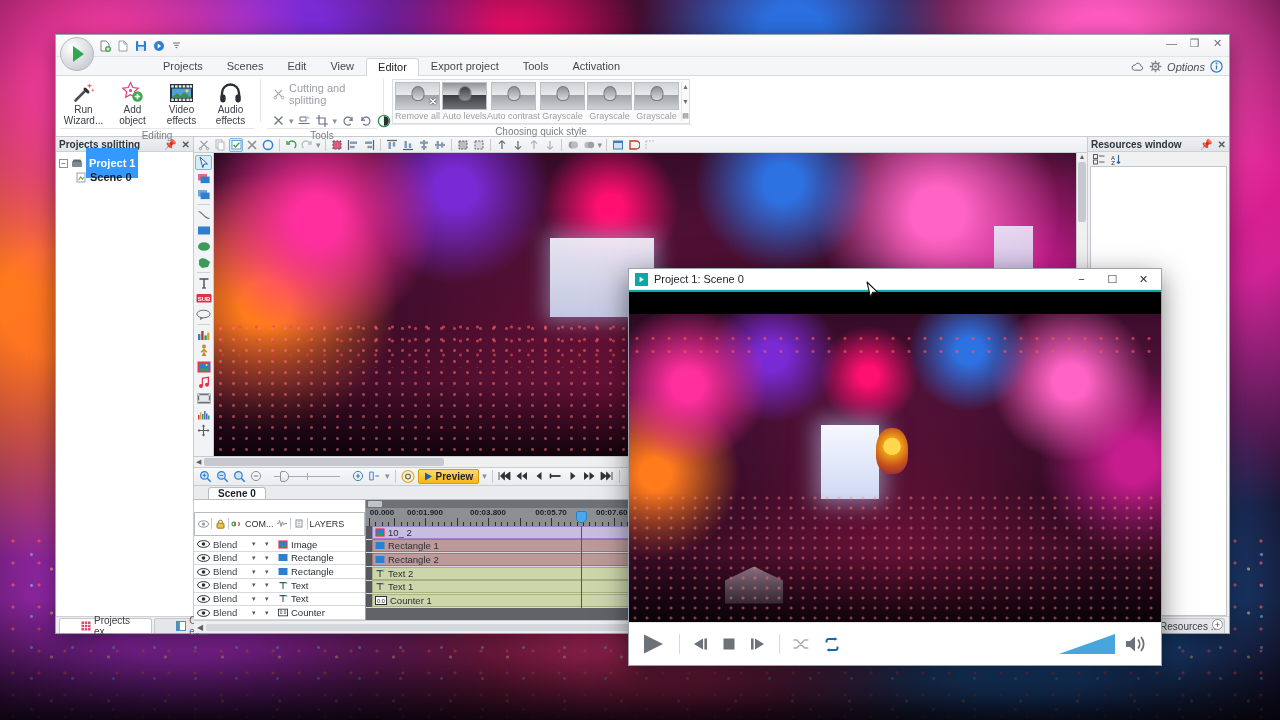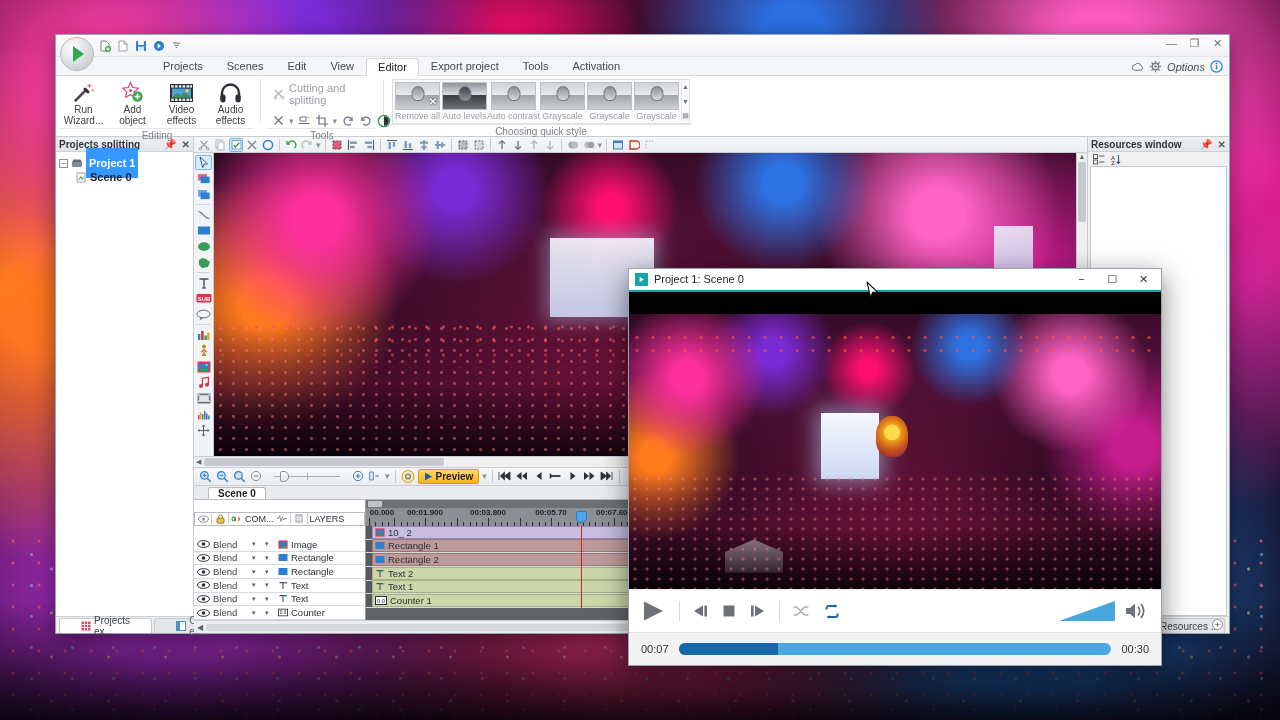--- a/index.html
+++ b/index.html
@@ -289,21 +289,21 @@
   .tl-tab {
     background:#fff; border:1px solid #b9bcc1; border-bottom:none; border-radius:3px 3px 0 0;
     padding:0 9px; font-size:10px; font-weight:bold; color:#1b1e22; height:12px; line-height:11px;
   }
   .tl-grid { display:flex; border-top:1px solid #b9bcc1; }
   .tl-left { width:172px; flex:0 0 auto; background:#fff; border-right:1px solid #9aa0a8; }
   .tl-right { flex:1; min-width:0; background:#606468; position:relative; overflow:hidden; }
 
   .tl-head-left { height:26px; background:#fff; }
   .tl-colhdr {
-    height:14px; display:flex; align-items:center; gap:2px; padding:0 2px;
+    height:24px; display:flex; align-items:center; gap:2px; padding:0 2px;
     border:1px solid #b9bcc1; background:#fff; font-size:9px; color:#2b3036; margin-top:12px;
   }
   .tl-colhdr .ch { width:12px; height:11px; display:flex; align-items:center; justify-content:center; }
   .tl-colhdr .vsep { width:1px; height:11px; background:#c6c9ce; }
 
   .tl-ruler { height:26px; background:#8c9094; position:relative; }
   .tl-ruler .scrollstrip {
     position:absolute; left:0; right:0; top:0; height:8px; background:#6e7276;
   }
   .tl-ruler .scrollthumb {
@@ -1599,24 +1599,17 @@
     <span class="pl-volume">
       <span class="vol-wedge"></span>
       <span>
         <svg width="25" height="22" viewBox="0 0 25 22">
             <path d="M2 8h4l5-4.5v15L6 14H2z" fill="#6d7278"></path>
             <path d="M14 6.5a7 7 0 010 9M17 4a10.5 10.5 0 010 14" fill="none" stroke="#6d7278" stroke-width="1.8"></path>
           </svg>
       </span>
     </span>
   </div>
-  <div class="pl-seek">
-    <span class="tm">00:07</span>
-    <span class="seekbar">
-      <span class="filled" id="seek-filled" style="width: 23%;"></span>
-    </span>
-    <span class="tm">00:30</span>
-  </div>
 </div>
 
 <svg id="cursor-svg" width="14" height="20" viewBox="0 0 14 20" style="position:absolute; left:866px; top:281px; z-index:99;">
   <path d="M1 1l10.5 10.2H6.6l-2 5.4z" fill="#fff" stroke="#111" stroke-width="1.1" stroke-linejoin="round"></path>
 </svg>
 
 </body></html>

